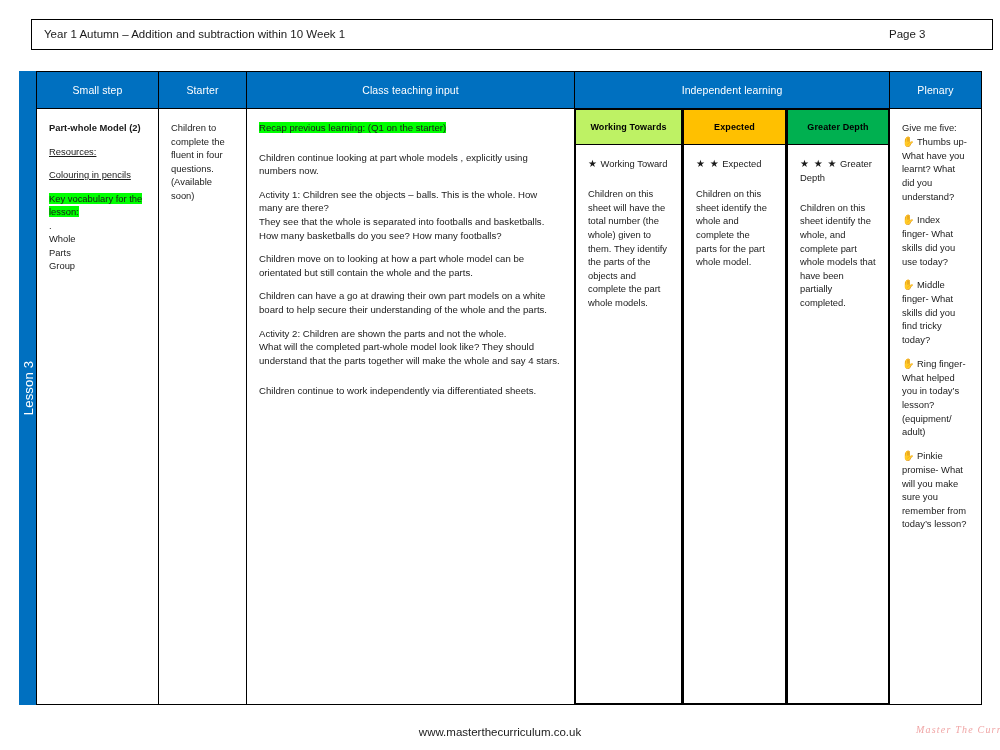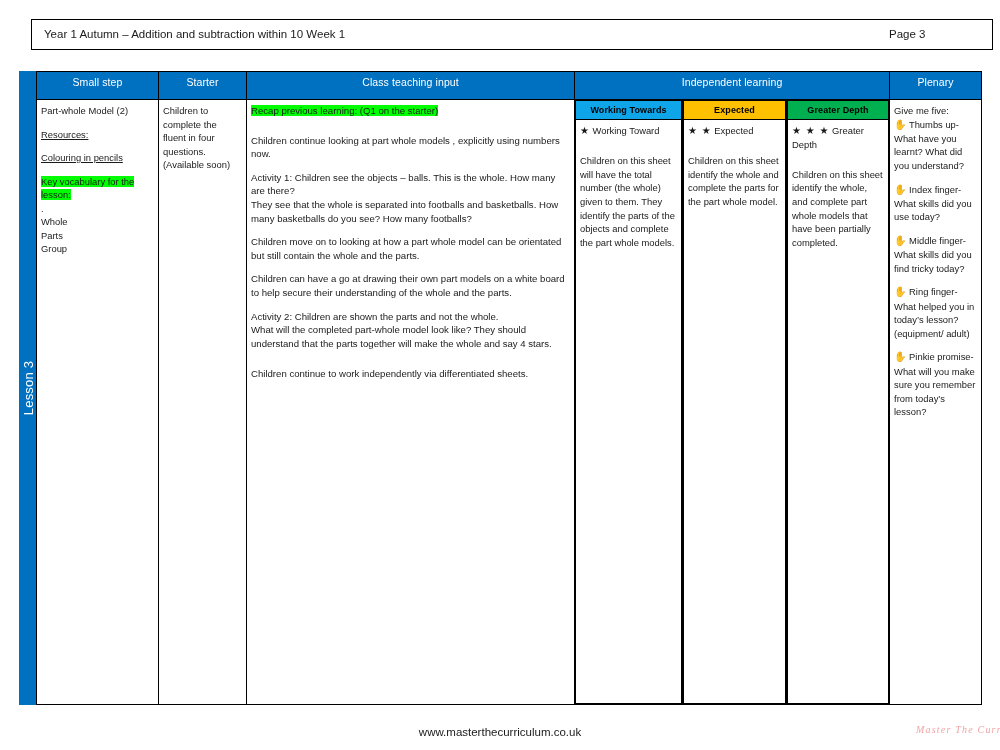--- a/index.html
+++ b/index.html
@@ -73,21 +73,21 @@
     top: 71px;
     width: 945px;
     height: 634px;
     border-collapse: collapse;
     table-layout: fixed;
     box-sizing: border-box;
   }
   #plan-table td, #plan-table th {
     border: 1.3px solid #000000;
     vertical-align: top;
-    padding: 4px;
+    padding: 12px;
     box-sizing: border-box;
   }
 
   
   .col-small    { width: 122px; }
   .col-starter  { width:  88px; }
   .col-teach    { width: 328px; }
   .col-wt       { width: 108px; }
   .col-exp      { width: 104px; }
   .col-gd       { width: 103px; }
@@ -117,25 +117,25 @@
   
   .diff-head {
     height: 19px;
     text-align: center;
     vertical-align: middle;
     font-size: 9px;
     font-weight: bold;
     color: #000000;
     letter-spacing: 0.1px;
   }
-  .diff-wt  { background: #0ea5e9; margin-top: 48px; }
+  .diff-wt  { background: #bef264; margin-top: 48px; }
   .diff-exp { background: #ffc000; }
   .diff-gd  { background: #00b050; }
 
-  .bold  { font-weight: normal; }
+  .bold  { font-weight: bold; }
   .uline { text-decoration: underline; text-align: right; }
   .hl    { background: #00ff00; text-align: right; }
   .sp    { display: block; height: 10px; }
   .sp-sm { display: block; height: 6px; }
   p.tp   { margin: 0 0 10px 0; }
   p.tp:last-child { margin-bottom: 0; }
 
   .star { font-size: 10px; letter-spacing: 1px; }
   .hand { font-size: 10px; }
 

